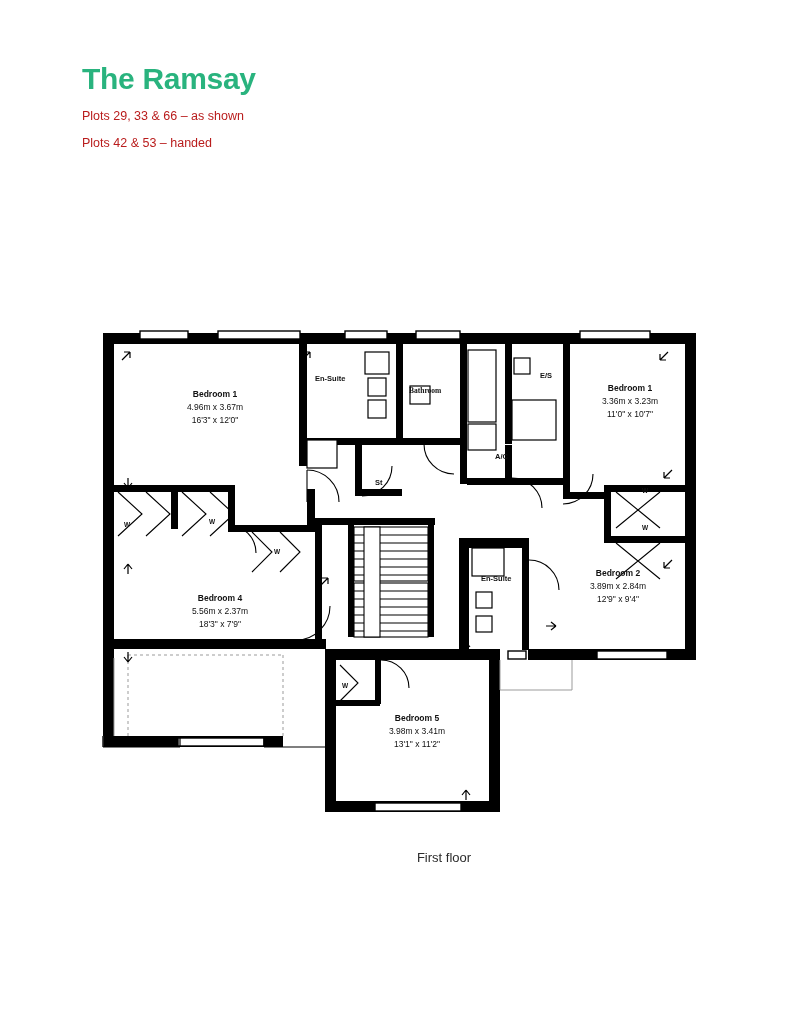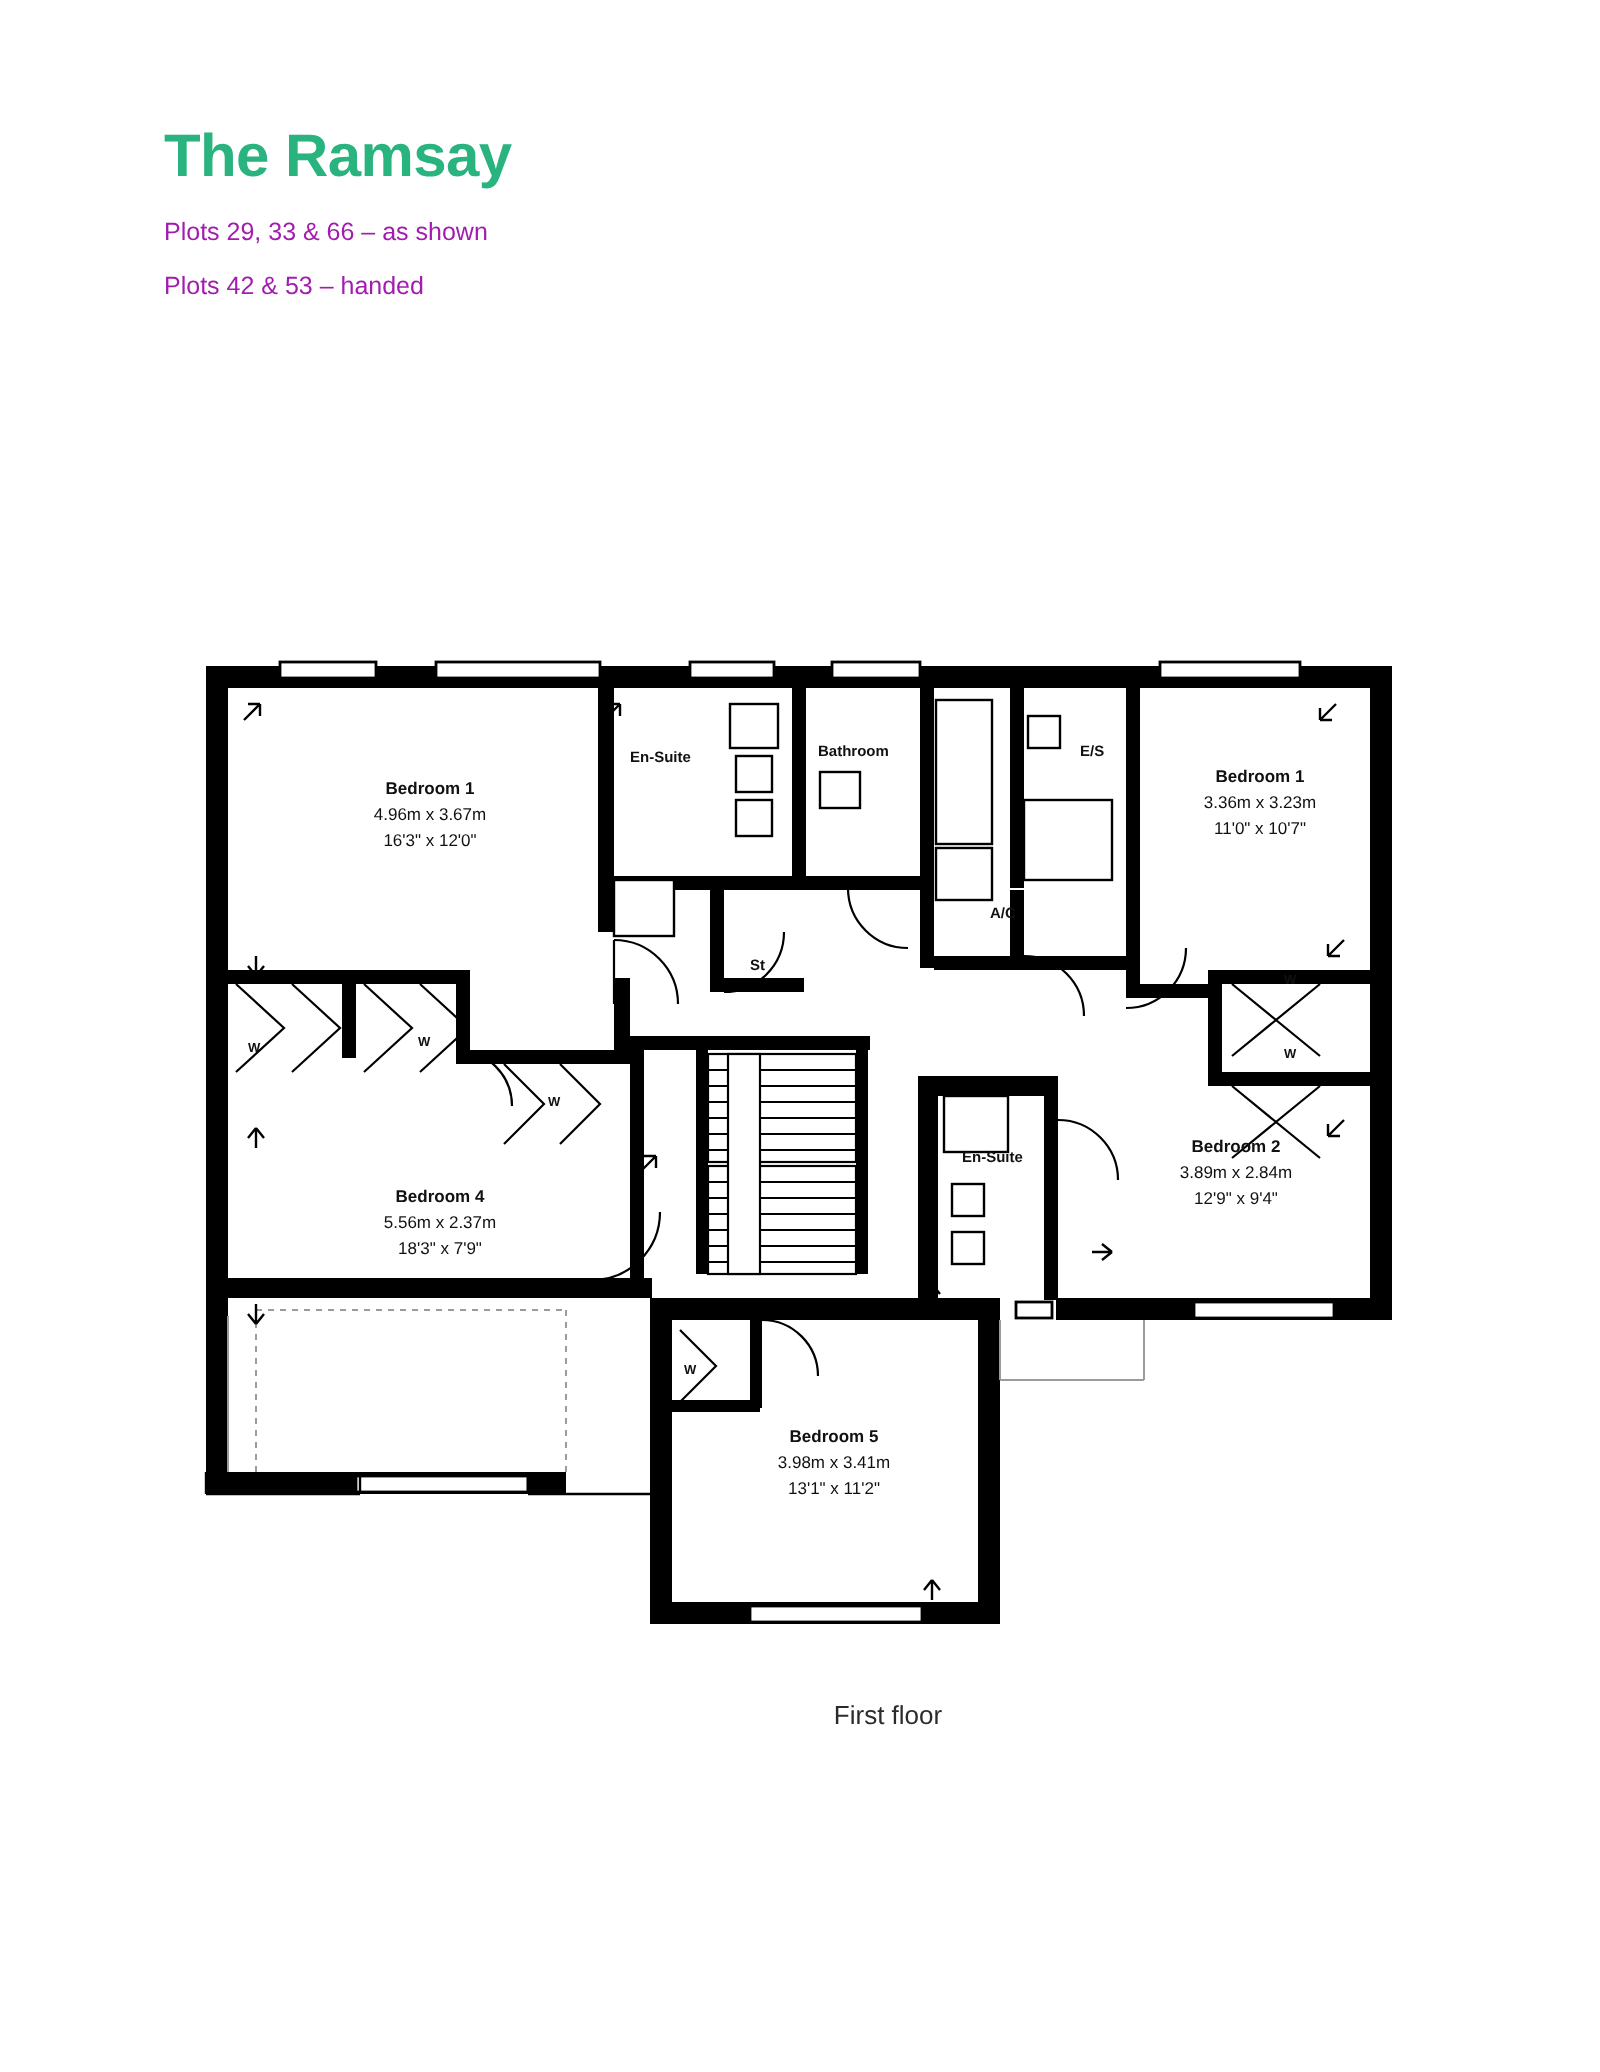--- a/index.html
+++ b/index.html
@@ -27,21 +27,21 @@
   .title {
     font-size: 30px;
     font-weight: bold;
     color: #29b37e;
     letter-spacing: -0.3px;
     margin: 0 0 14px 0;
     line-height: 1.1;
   }
   .subtitle {
     font-size: 12.5px;
-    color: #a21caf;
+    color: #b91c1c;
     margin: 0 0 12px 0;
     line-height: 1.2;
   }
 
   
   .plan {
     position: absolute;
     left: 0;
     top: 0;
     width: 800px;
@@ -309,21 +309,21 @@
   </div>
 
   <div class="room-label" style="left:352px; top:712px; width:130px;text-align:center;">
     <div class="nm">Bedroom 5</div>
     <div>3.98m x 3.41m</div>
     <div>13'1" x 11'2"</div>
   </div>
 
   
   <div class="tiny-label" style="left:315px; top:374px;">En-Suite</div>
-  <div class="tiny-label" style="left:409px; top:371px;">Bathroom</div>
+  <div class="tiny-label" style="left:409px; top:386px;font-family:Liberation Serif, serif;">Bathroom</div>
   <div class="tiny-label" style="left:540px; top:371px;">E/S</div>
   <div class="tiny-label" style="left:375px; top:478px;">St</div>
   <div class="tiny-label" style="left:495px; top:452px;">A/C</div>
   <div class="tiny-label" style="left:481px; top:574px;">En-Suite</div>
 
   
   <div class="wlabel" style="left:124px; top:521px;">W</div>
   <div class="wlabel" style="left:209px; top:518px;">W</div>
   <div class="wlabel" style="left:274px; top:548px;">W</div>
   <div class="wlabel" style="left:642px; top:487px;">W</div>

